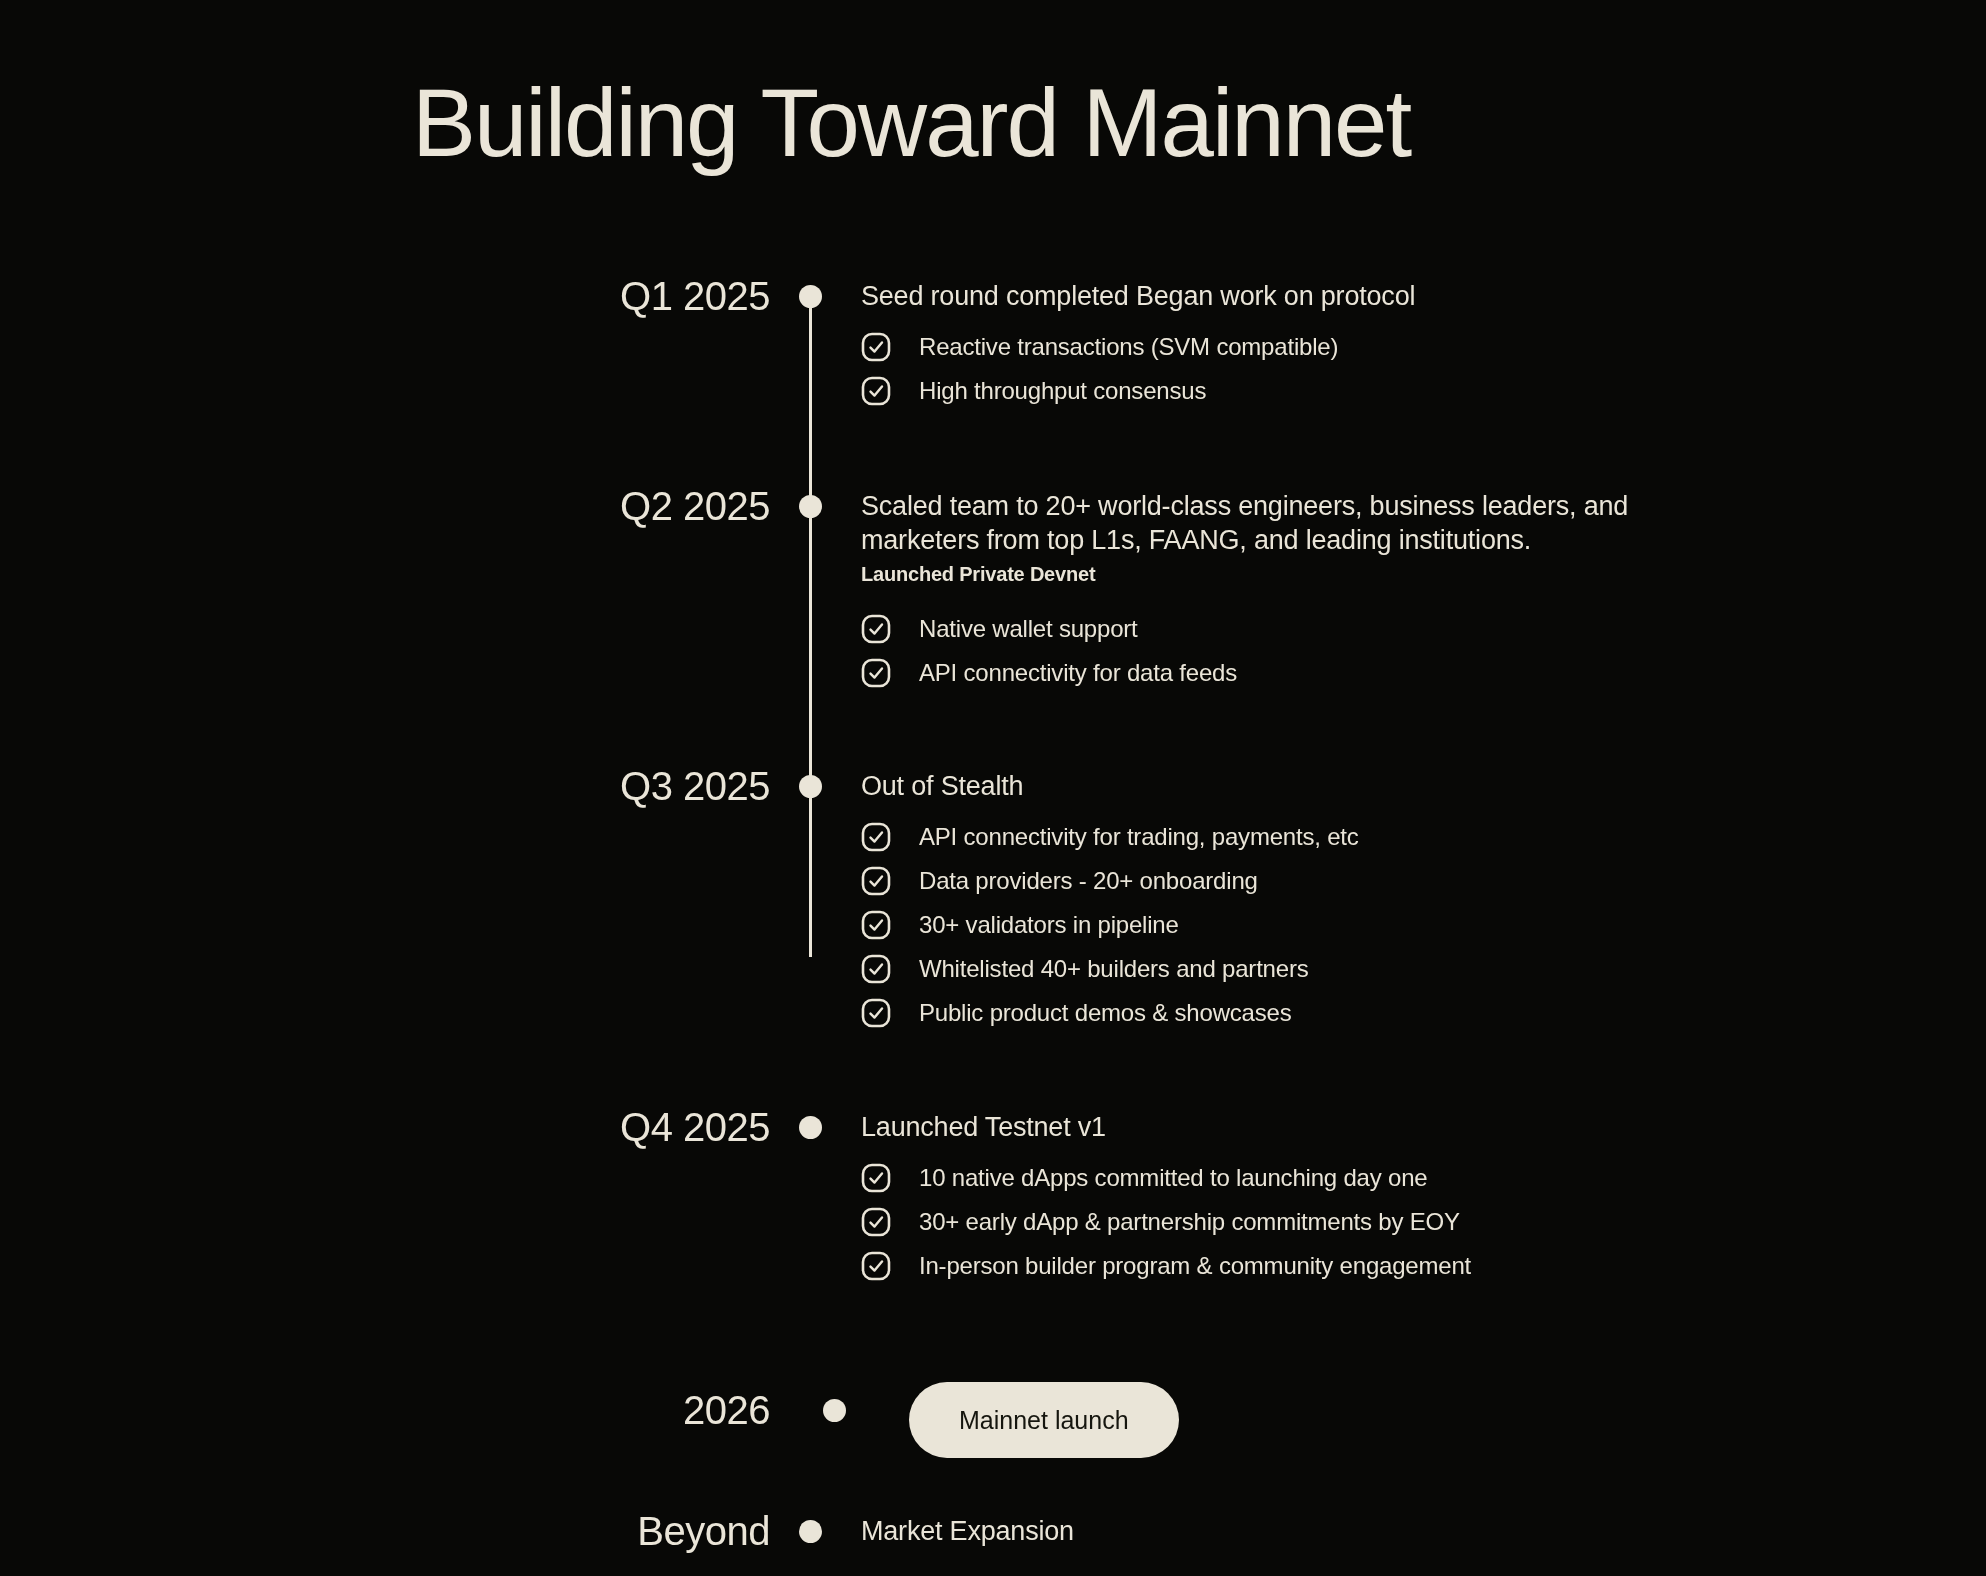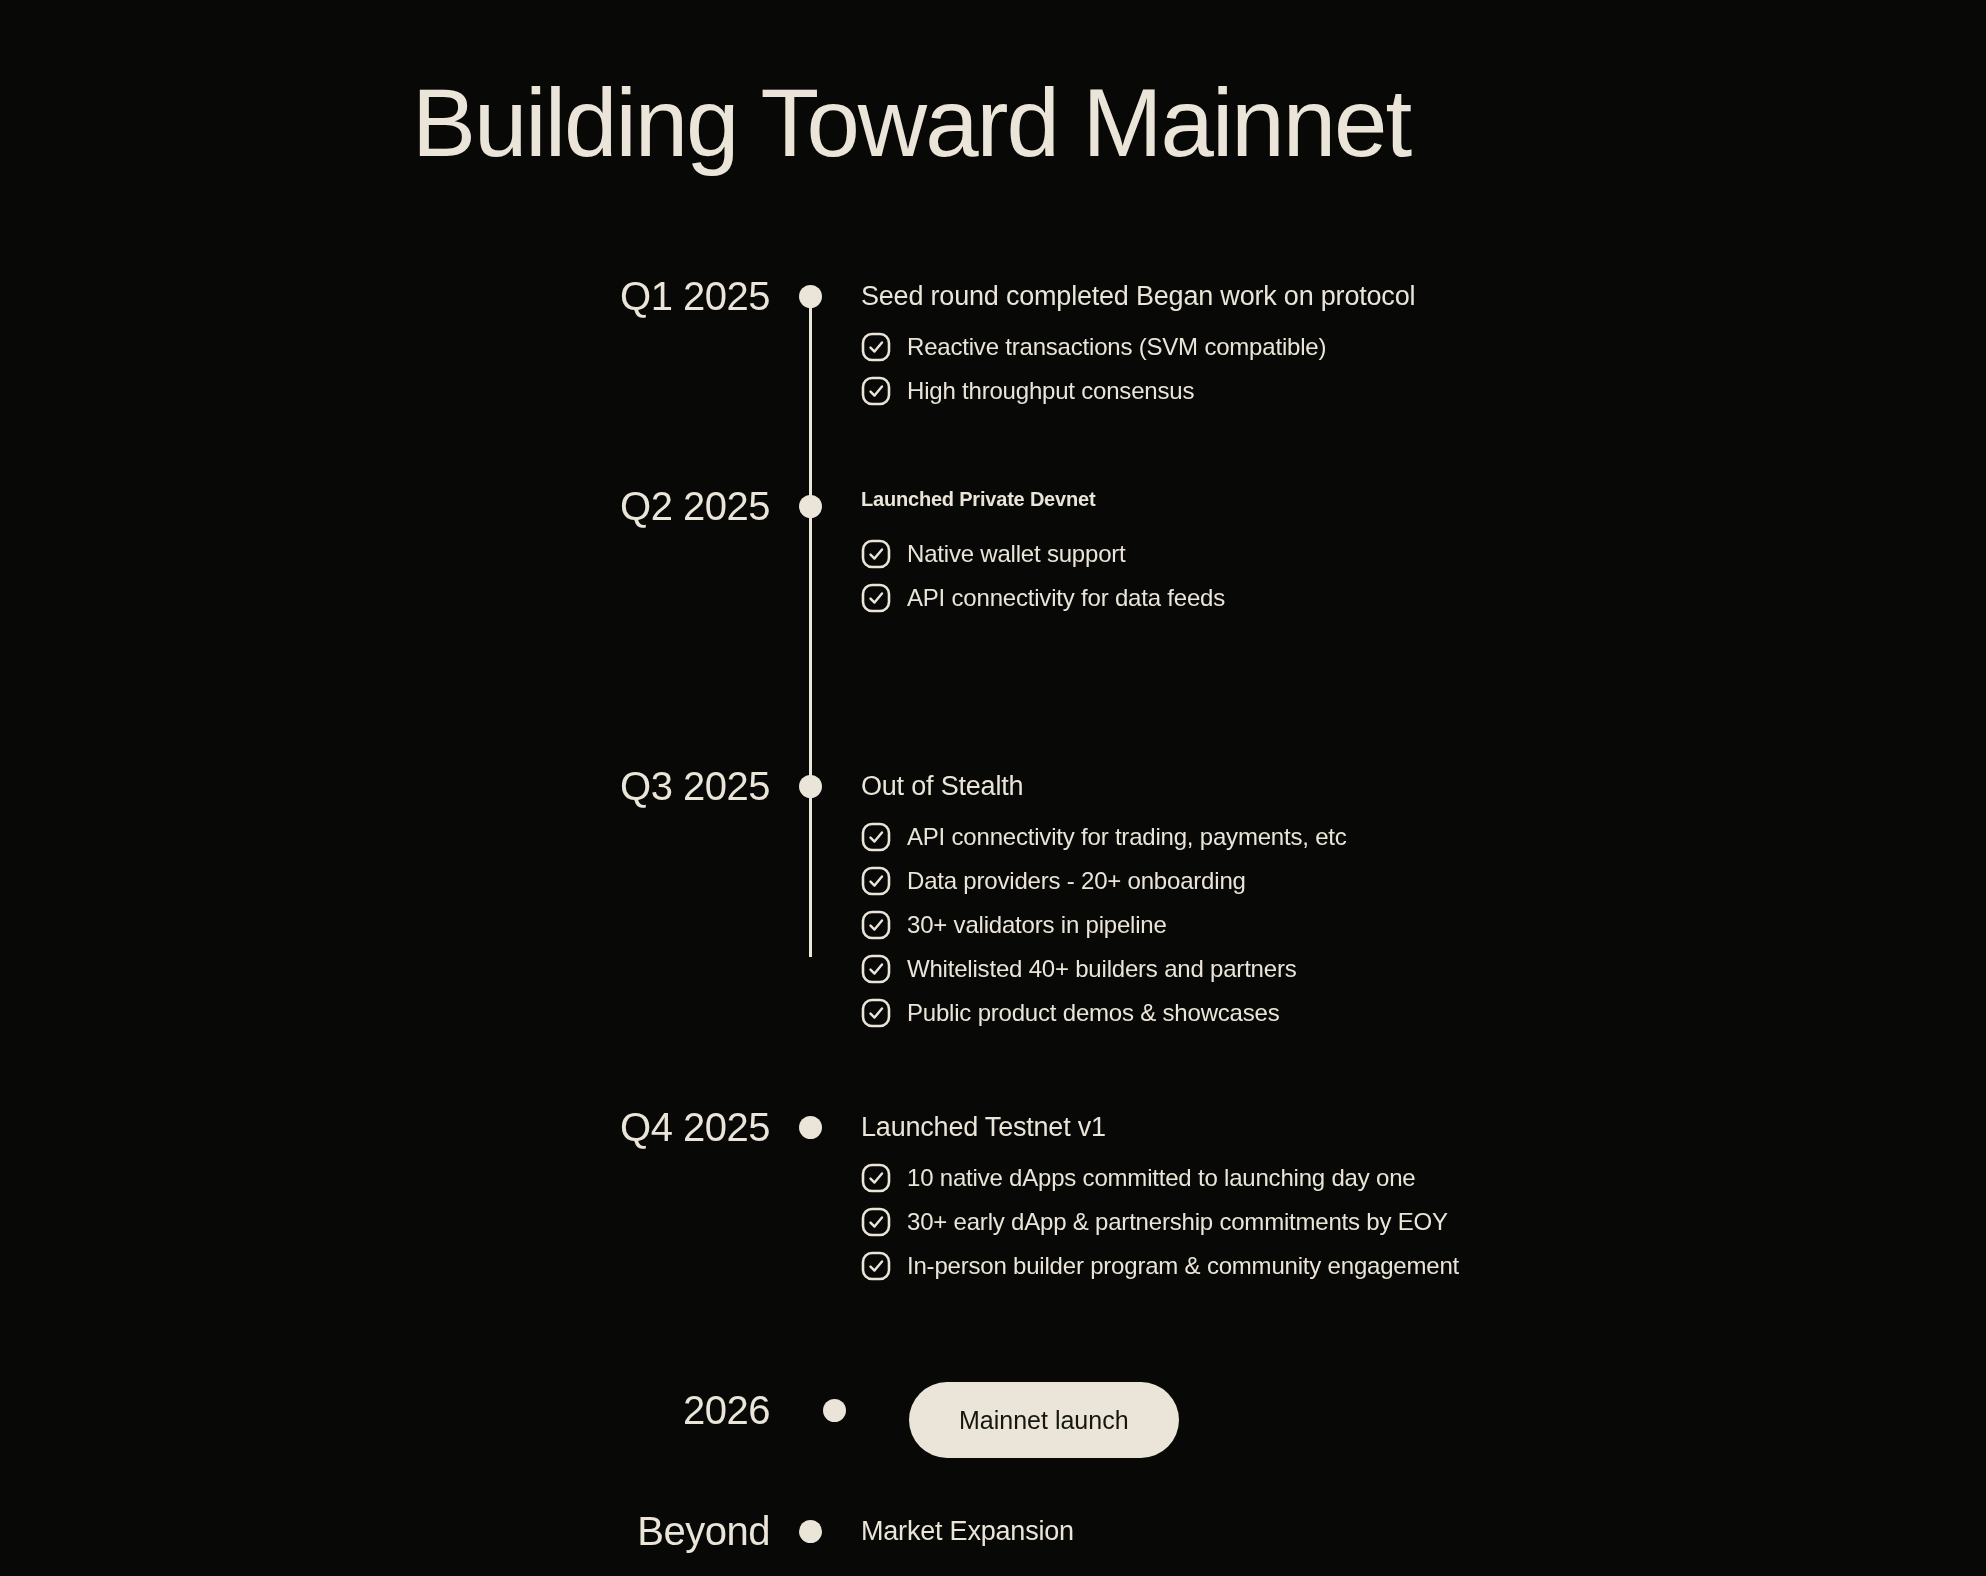--- a/index.html
+++ b/index.html
@@ -89,21 +89,21 @@
   .checklist{
     list-style:none;
     margin:5px 0 0 0;
     padding:0;
   }
   .checklist.after-sub{margin-top:16px;}
   .check-item{
     display:flex;
     align-items:center;
     height:44px;
-    gap:16px;
+    gap:28px;
     font-size:24px;
     letter-spacing:-0.2px;
   }
   .check-icon{
     width:30px;height:30px;
     flex:0 0 auto;
     color:var(--cream);
     display:block;
   }
   .section-2026{align-items:center;gap:24px;}
@@ -165,20 +165,21 @@
       </ul>
     </div>
   </div>
 
   <div class="section" style="top:482px">
     <div class="label-col">Q2 2025</div>
     <div class="dot-col">
         <div class="dot"></div>
       </div>
     <div class="content-col">
+      <div class="heading-multi">Scaled team to 20+ world-class engineers, business leaders, and marketers from top L1s, FAANG, and leading institutions.</div>
       <div class="subheading">Launched Private Devnet</div>
       <ul class="checklist after-sub">
         <li class="check-item">
           <svg class="check-icon">
               <use href="#checkbox-sym"></use>
             </svg>
           <span>Native wallet support</span>
         </li>
         <li class="check-item">
           <svg class="check-icon">

